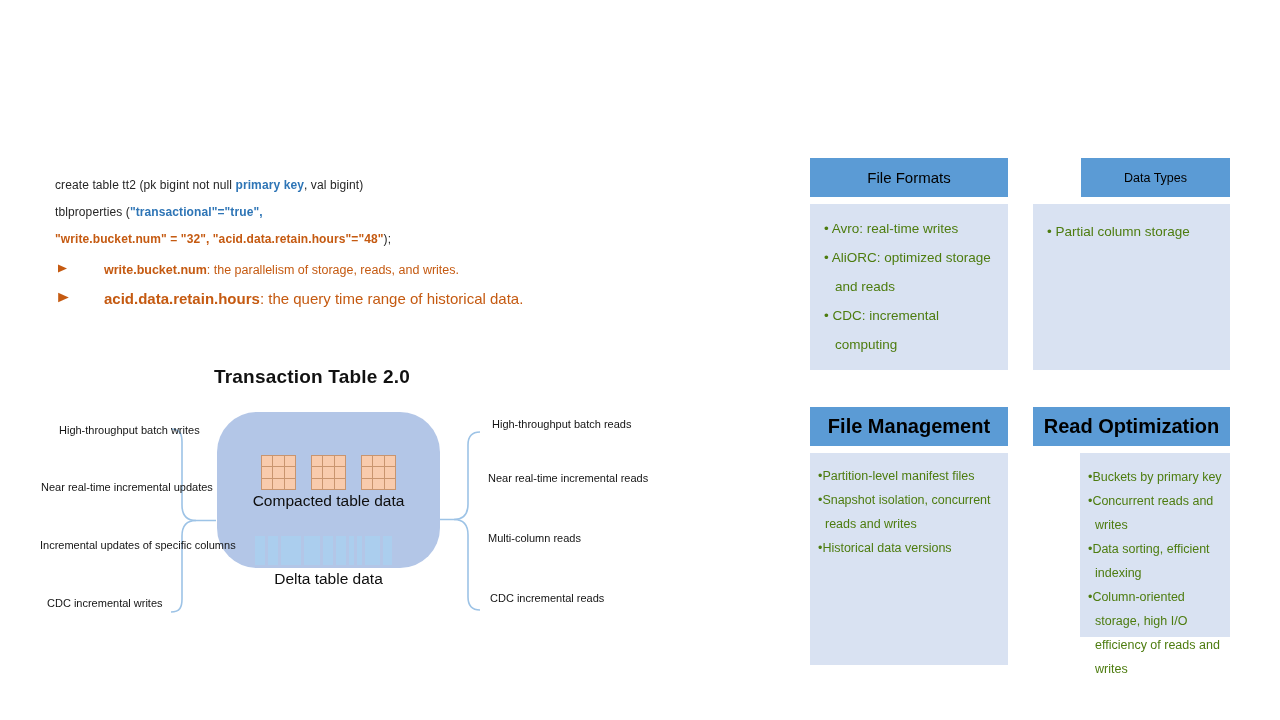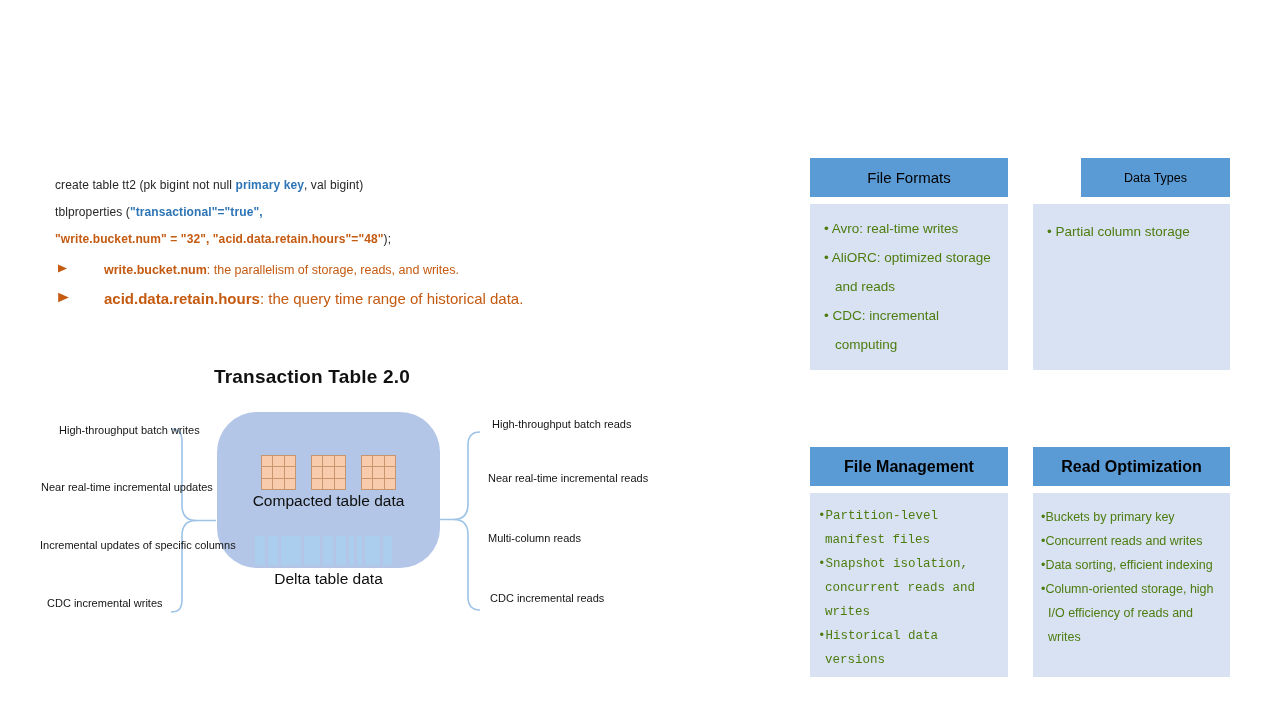--- a/index.html
+++ b/index.html
@@ -42,31 +42,31 @@
   #ll0{left:59px;top:424px;} #ll1{left:41px;top:481px;} #ll2{left:40px;top:539px;} #ll3{left:47px;top:597px;}
   #rl0{left:492px;top:418px;} #rl1{left:488px;top:472px;} #rl2{left:488px;top:532px;} #rl3{left:490px;top:592px;}
 
   #bracket-svg{left:0;top:0;pointer-events:none;}
 
   
   .panel{position:absolute;}
   .panel-header{background:var(--accent-blue);color:#000000;height:39px;display:flex;align-items:center;justify-content:center;}
   .h-reg{font-size:15px;font-weight:400;}
   .h-sm{font-size:12.5px;font-weight:400;margin-left:48px;}
-  .h-bold{font-size:16px;font-weight:700;margin-top:40px;}
+  .h-bold{font-size:20px;font-weight:700;}
   .panel-body{background:var(--panel-body);margin-top:7px;box-sizing:border-box;color:#4d7c0f;}
   #panel-ff{left:810px;top:158px;width:198px;}
   #panel-dt{left:1033px;top:158px;width:197px;}
   #panel-fm{left:810px;top:407px;width:198px;}
   #panel-ro{left:1033px;top:407px;width:197px;}
   .body-ff{height:166px;padding:10px 13px 0 14px;font-size:13.5px;line-height:29px;}
   .body-dt{height:166px;padding:15px 10px 0 14px;font-size:13.5px;line-height:26px;}
   .body-dt .p-item{margin-bottom:9px;}
-  .body-fm{height:184px;padding:11px 5px 16px 8px;font-size:12.5px;line-height:24px;font-family:Liberation Mono, monospace;}
-  .body-ro{height:184px;padding:12px 5px 8px 8px;font-size:12.5px;line-height:24px;}
+  .body-fm{height:212px;padding:11px 5px 16px 8px;font-size:12.5px;line-height:24px;}
+  .body-ro{height:184px;padding:12px 5px 8px 8px;font-size:12.5px;line-height:24px;margin-left:47px;}
   .hang-lg .p-item{padding-left:11px;text-indent:-11px;}
   .hang-sm .p-item{padding-left:7px;text-indent:-7px;}
 </style>
 </head>
 <body>
 
 <div class="abs" id="code-block">
     <div class="code-line"><span class="seg-plain">create table tt2 (pk bigint not null </span><span class="seg-kw">primary key</span><span class="seg-plain">, val bigint)</span></div>
     <div class="code-line"><span class="seg-plain">tblproperties (</span><span class="seg-kw">"transactional"="true",</span></div>
     <div class="code-line"><span class="seg-prop">"write.bucket.num" = "32", "acid.data.retain.hours"="48"</span><span class="seg-plain">);</span></div>

